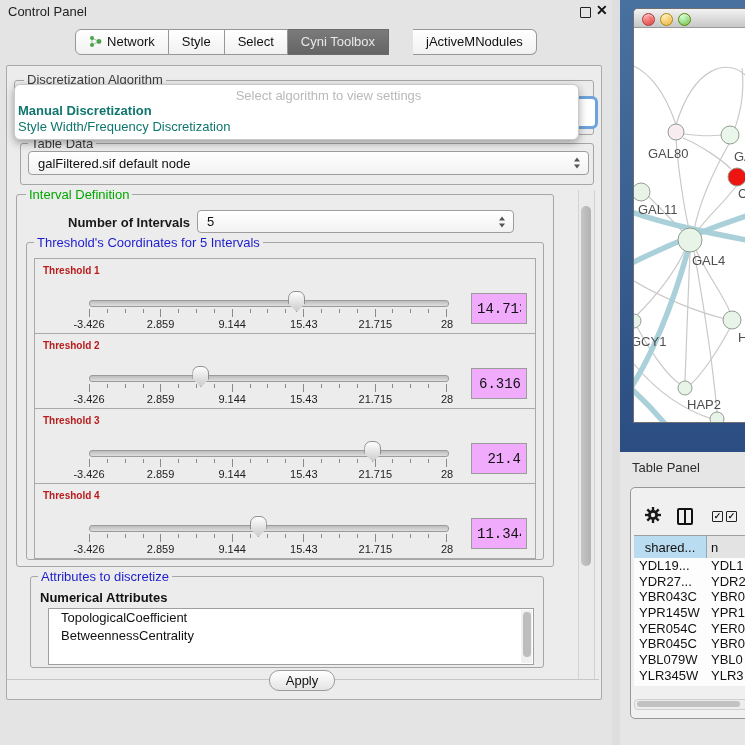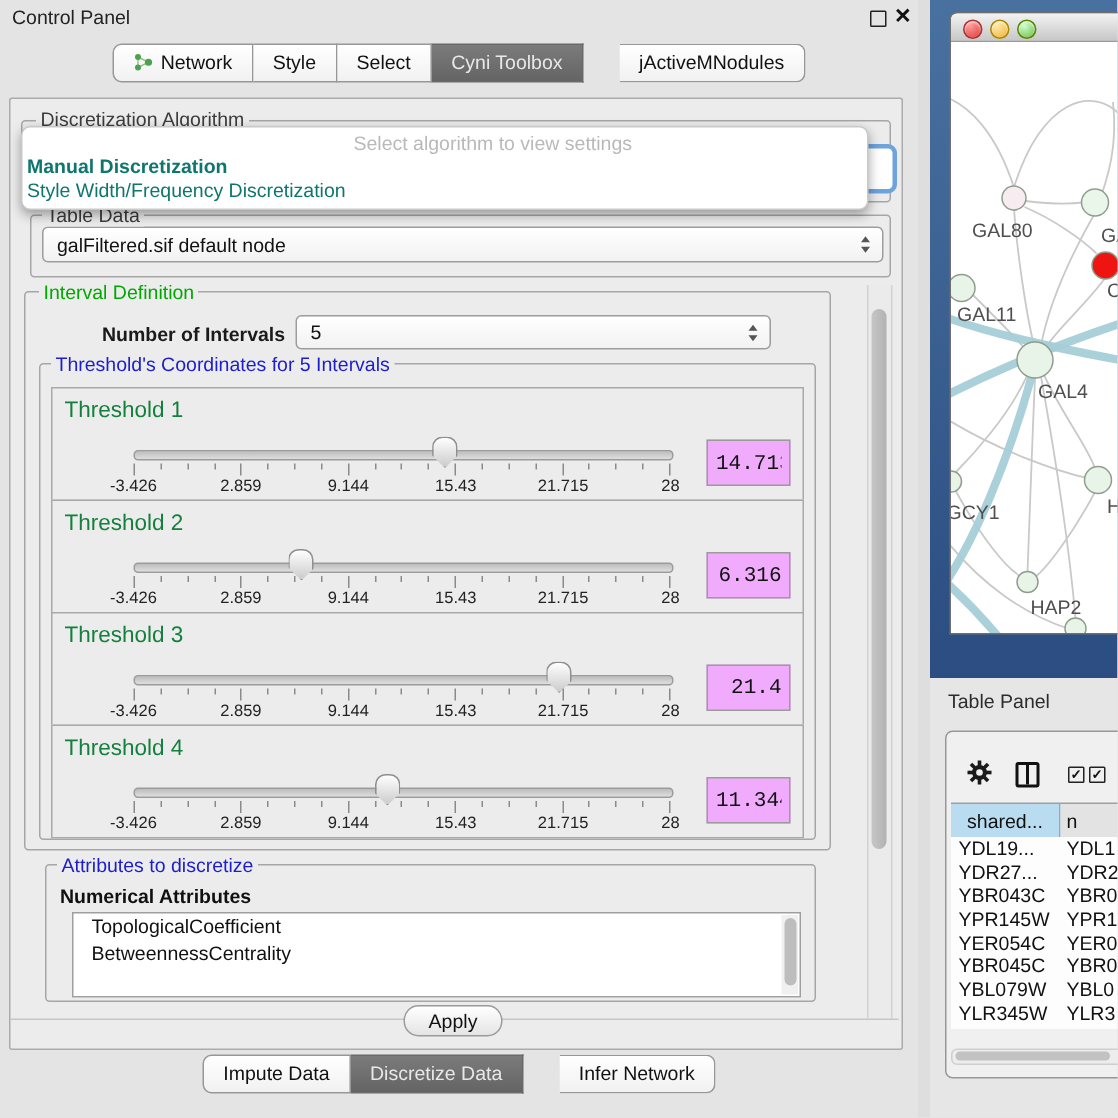--- a/index.html
+++ b/index.html
@@ -48,21 +48,21 @@
   #popup-opt-0{top:18px;font-weight:bold;}
   #popup-opt-1{top:34px;}
   #algo-combo-sliver{left:548px;top:96px;width:44px;height:27px;background:#fff;border:3px solid #6ea3dc;border-radius:6px;z-index:5;}
 
   
   .vtrack{position:absolute;background:#ebebeb;border-left:1px solid #d2d2d2;border-right:1px solid #d2d2d2;}
   .vthumb{position:absolute;background:linear-gradient(90deg,#c6c6c6,#b2b2b2);border-radius:5px;}
 
   
   .th-row{position:absolute;left:34px;width:500px;height:74px;border:1px solid #a9a9a9;background:#ececec;}
-  .th-label{position:absolute;left:8px;top:6px;font-weight:normal;font-size:15px;color:#15803d;}
+  .th-label{position:absolute;left:8px;top:6px;font-weight:bold;font-size:10px;color:#b91c1c;}
   .track{position:absolute;left:54px;top:41px;width:358px;height:5px;border:1px solid #9b9b9b;border-radius:3px;
          background:linear-gradient(#bdbdbd,#dedede);}
   .thumb{position:absolute;top:32px;width:15px;height:19px;background:linear-gradient(#fefefe,#cccccc);
          border:1px solid #8f8f8f;border-radius:7px 7px 4px 4px;
          clip-path:polygon(0 0,100% 0,100% 60%,50% 100%,0 60%);}
   .ticks{position:absolute;left:54px;top:50px;width:358px;height:8px;display:flex;justify-content:space-between;}
   .tick{width:1px;height:4px;background:#8a8a8a;}
   .tick.maj{height:8px;}
   .ticklab{position:absolute;top:59px;transform:translateX(-50%);font-size:11px;font-weight:normal;color:#222;white-space:nowrap;}
   .th-value{position:absolute;left:436px;top:34px;width:56px;height:31px;background:#f0abfc;border:1px solid #9b9b9b;
@@ -338,31 +338,20 @@
         <div class="attr-item">BetweennessCentrality</div>
       </div>
     <div id="attr-scroll">
       <div id="attr-scroll-thumb"></div>
     </div>
   </div>
 
   <div class="abs" id="footer-line"></div>
   <button class="abs" id="apply-btn">Apply</button>
 
-  <div class="abs tabrow" id="bottom-tabs">
-      <div class="tab">
-        <span>Impute Data</span>
-      </div>
-      <div class="tab sel">
-        <span>Discretize Data</span>
-      </div>
-      <div class="tab">
-        <span>Infer Network</span>
-      </div>
-    </div>
 
   <div class="abs" id="algo-popup">
     <div id="popup-hint">Select algorithm to view settings</div>
     <div class="popup-opt" id="popup-opt-0">Manual Discretization</div>
     <div class="popup-opt" id="popup-opt-1">Style Width/Frequency Discretization</div>
   </div>
 </div>
 
 <div class="abs" id="gutter"></div>
 <div class="abs" id="desktop"></div>

